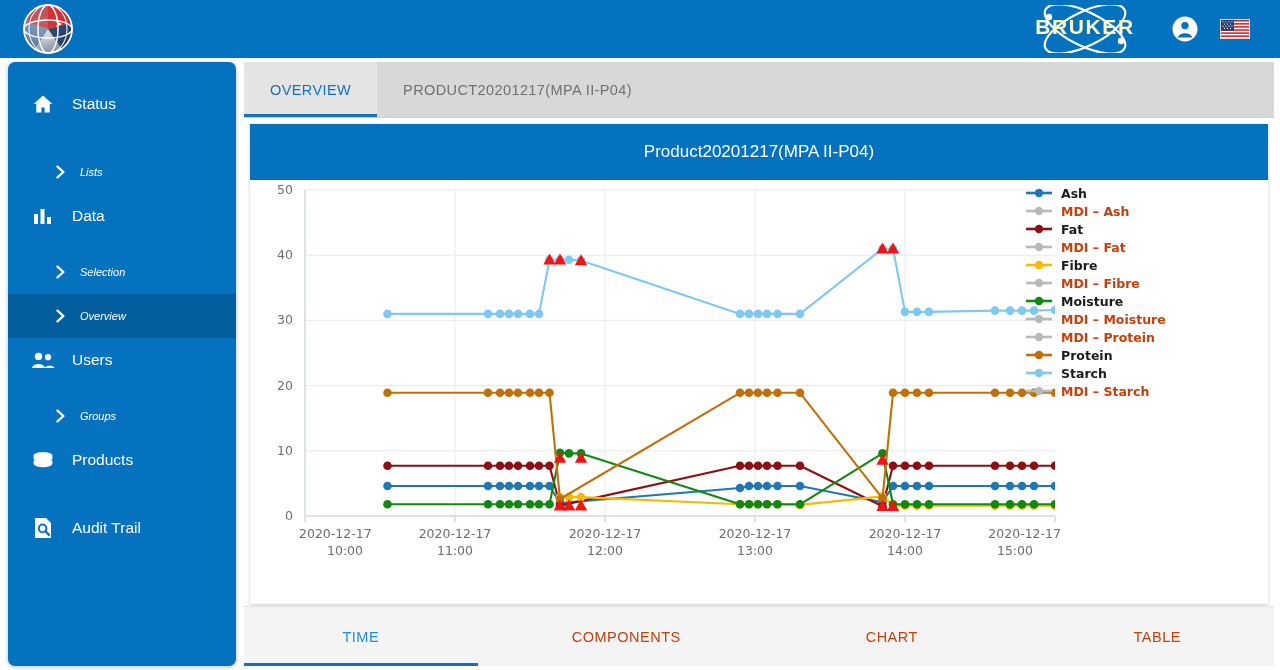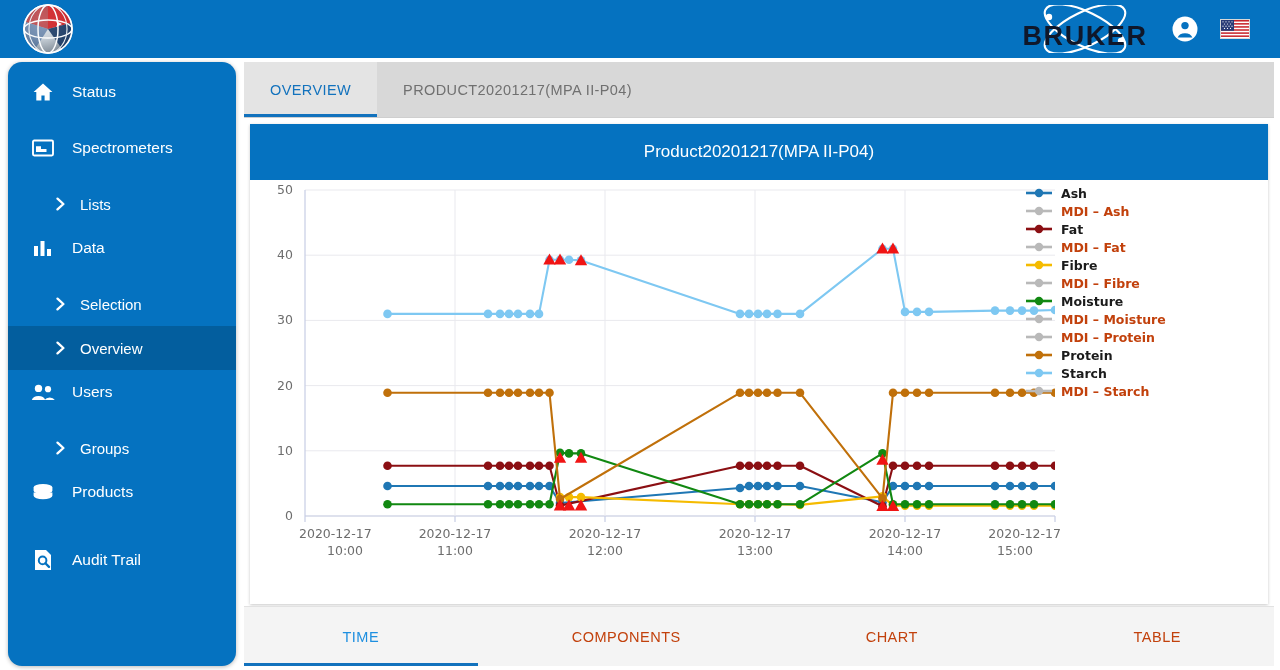--- a/index.html
+++ b/index.html
@@ -13,42 +13,42 @@
   
   .topbar {
     position: absolute; left: 0; top: 0; width: 1280px; height: 58px;
     background: #0572c0;
     display: flex; align-items: center; justify-content: space-between;
   }
   .logo-wrap { margin-left: 22px; width: 52px; height: 52px; }
   .brand-wrap { display: flex; align-items: center; gap: 22px; margin-right: 30px; }
   .bruker-logo { position: relative; width: 130px; height: 48px; }
   .bruker-word {
-    position: absolute; left: 0; top: 16px; width: 130px;
-    text-align: center; color: #0f172a;
-    font-size: 27px; font-weight: bold; letter-spacing: 1.6px;
+    position: absolute; left: 0; top: 10px; width: 130px;
+    text-align: center; color: #fef9c3;
+    font-size: 21px; font-weight: bold; letter-spacing: 1.6px;
     font-family: "Liberation Sans", sans-serif;
   }
   .acct-icon { width: 26px; height: 26px; }
   .flag { width: 30px; height: 20px; position: relative; overflow: hidden;
           border: 1px solid #d8d8d8; }
 
   
   .sidebar {
     position: absolute; left: 8px; top: 62px; width: 228px; height: 604px;
-    background: #0572c0; border-radius: 14px;
+    background: #0572c0; border-radius: 7px;
     box-shadow: 0 1px 4px rgba(0,0,0,0.28);
-    padding-top: 8px;
+    padding-top: 20px;
   }
   .nav-item {
     display: flex; align-items: center; height: 44px;
     color: #ffffff; font-size: 15.5px; cursor: pointer;
   }
   .nav-item.top-level { padding-left: 22px; }
-  .nav-item.sub { padding-left: 46px; font-size: 15px; }
+  .nav-item.sub { padding-left: 46px; font-size: 11px; font-style: italic; }
   .nav-item.active { background: #035e9e; }
   .nav-ico { width: 26px; display: flex; align-items: center; justify-content: center;
              margin-right: 16px; flex: 0 0 26px; }
   .nav-ico.sub-ico { width: 14px; flex: 0 0 14px; margin-right: 12px; }
   .nav-label { white-space: nowrap; }
   .spacer-sm { height: 12px; }
 
   
   .main {
     position: absolute; left: 244px; top: 62px;
@@ -195,29 +195,20 @@
   <div class="sidebar" id="sidebar">
       <div class="nav-item top-level">
         <span class="nav-ico">
           <svg width="22" height="22" viewBox="0 0 22 22">
             <path d="M11 2.6 L20.4 11 h-2.7 v8.6 h-5.1 v-5.2 h-3.2 v5.2 H4.3 V11 H1.6 Z" fill="#fff"></path>
           </svg>
         </span>
         <span class="nav-label">Status</span>
       </div>
       <div class="spacer-sm"></div>
-      <div class="nav-item top-level">
-        <span class="nav-ico">
-          <svg width="22" height="18" viewBox="0 0 22 18">
-            <rect x="1" y="1.5" width="20" height="15" rx="1.2" fill="none" stroke="#fff" stroke-width="1.9"></rect>
-            <path d="M4 13 V7.2 h5 V10 h5.5 v3 Z" fill="#fff"></path>
-          </svg>
-        </span>
-        <span class="nav-label">Spectrometers</span>
-      </div>
       <div class="spacer-sm"></div>
       <div class="nav-item sub">
         <span class="nav-ico sub-ico">
           <svg width="12" height="14" viewBox="0 0 12 14">
             <path d="M2.5 1.6 L8.4 7 L2.5 12.4" fill="none" stroke="#fff" stroke-width="2.3" stroke-linecap="round" stroke-linejoin="round"></path>
           </svg>
         </span>
         <span class="nav-label">Lists</span>
       </div>
       <div class="nav-item top-level">

